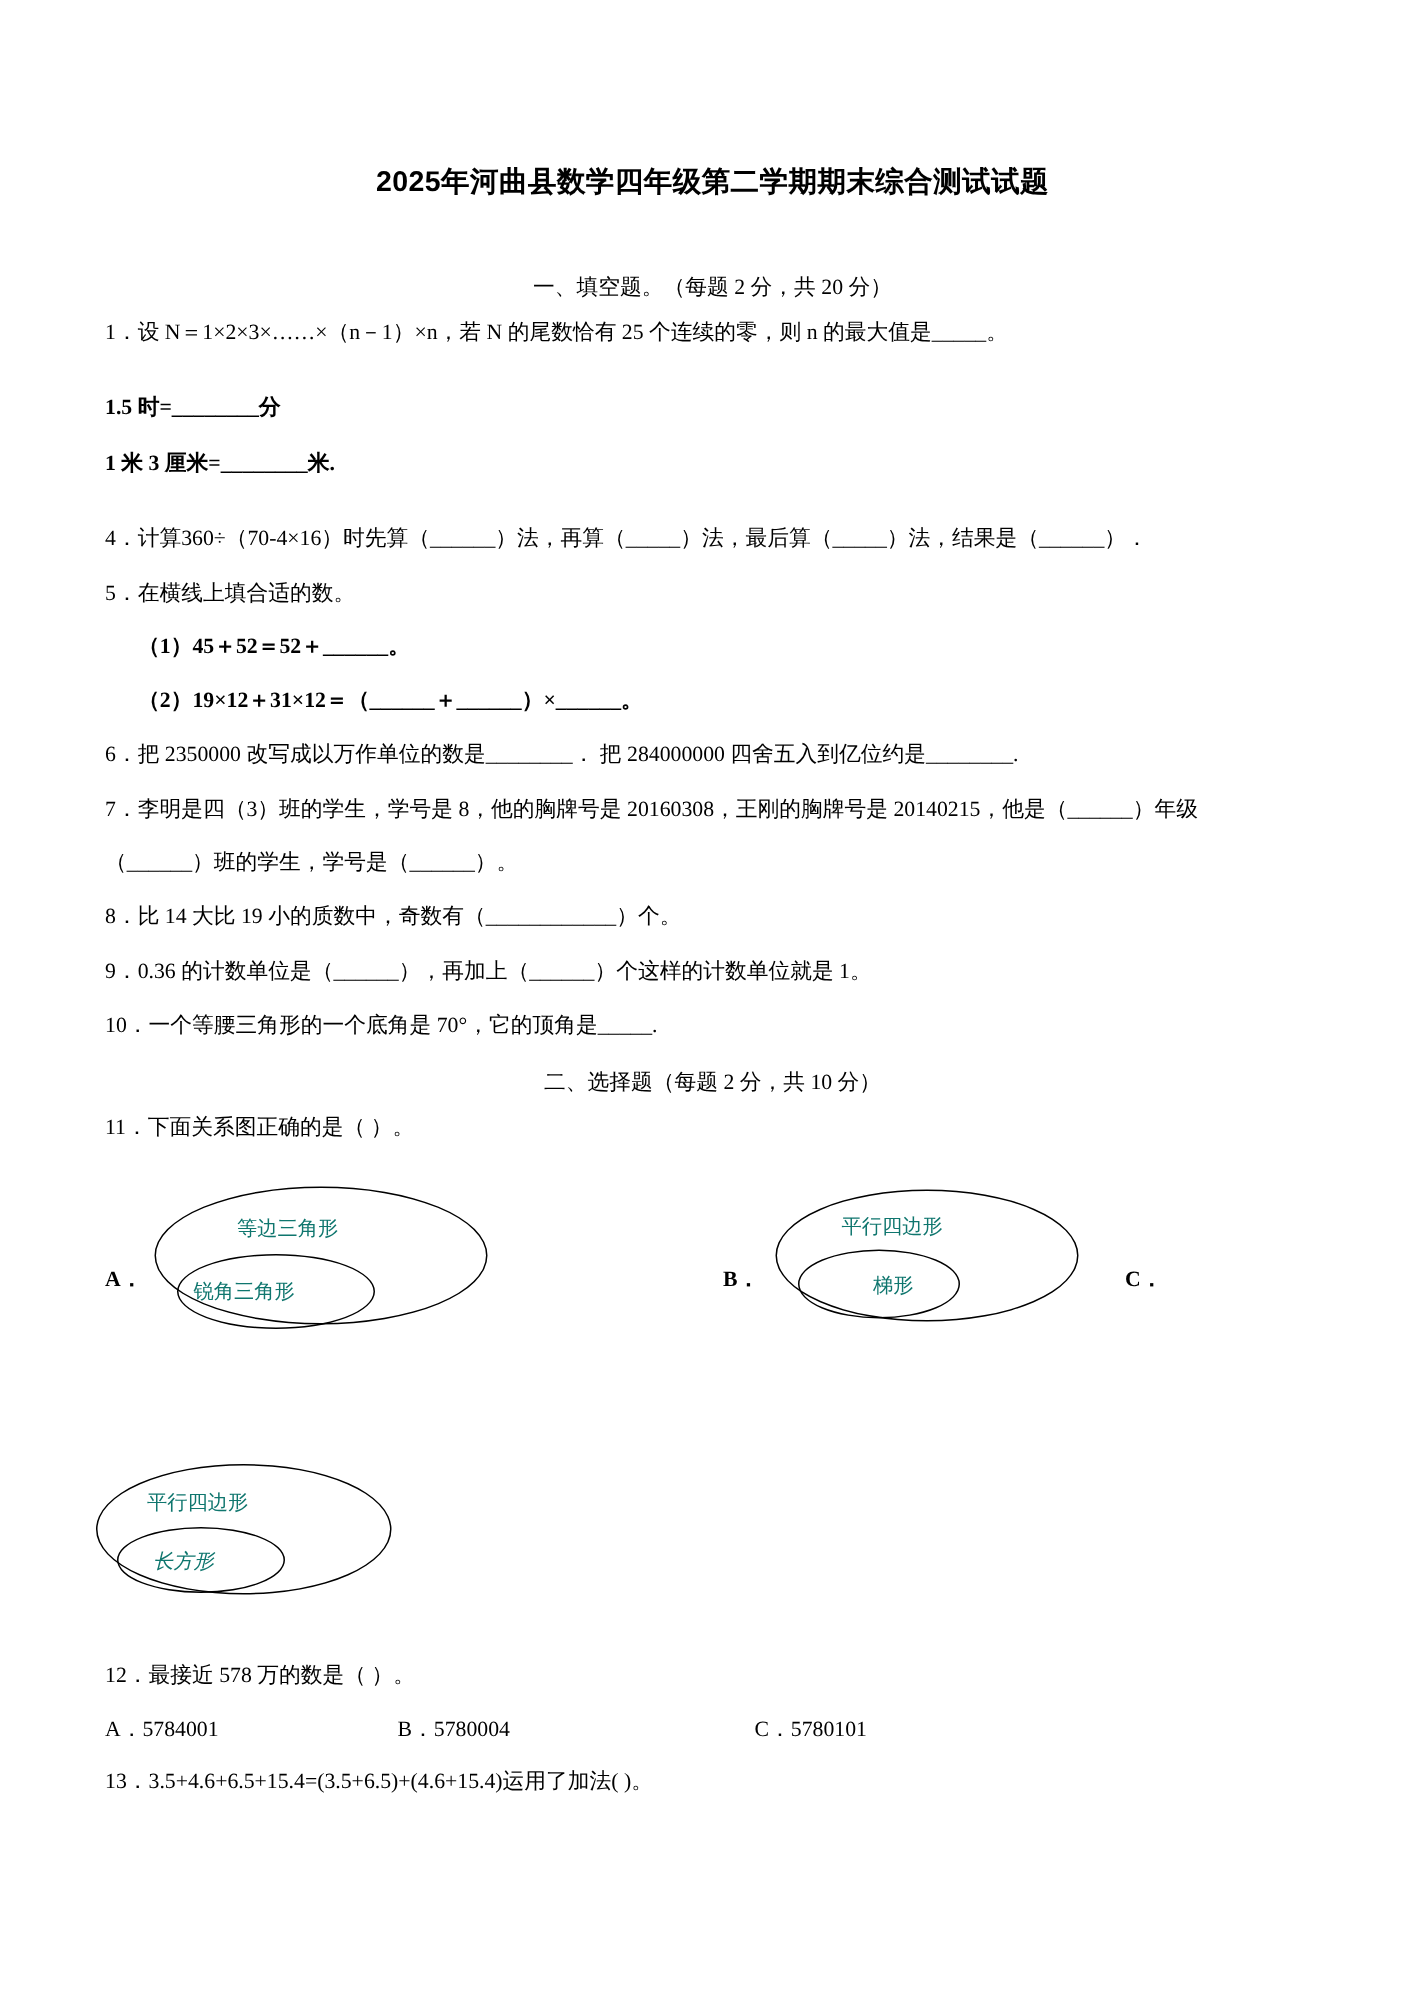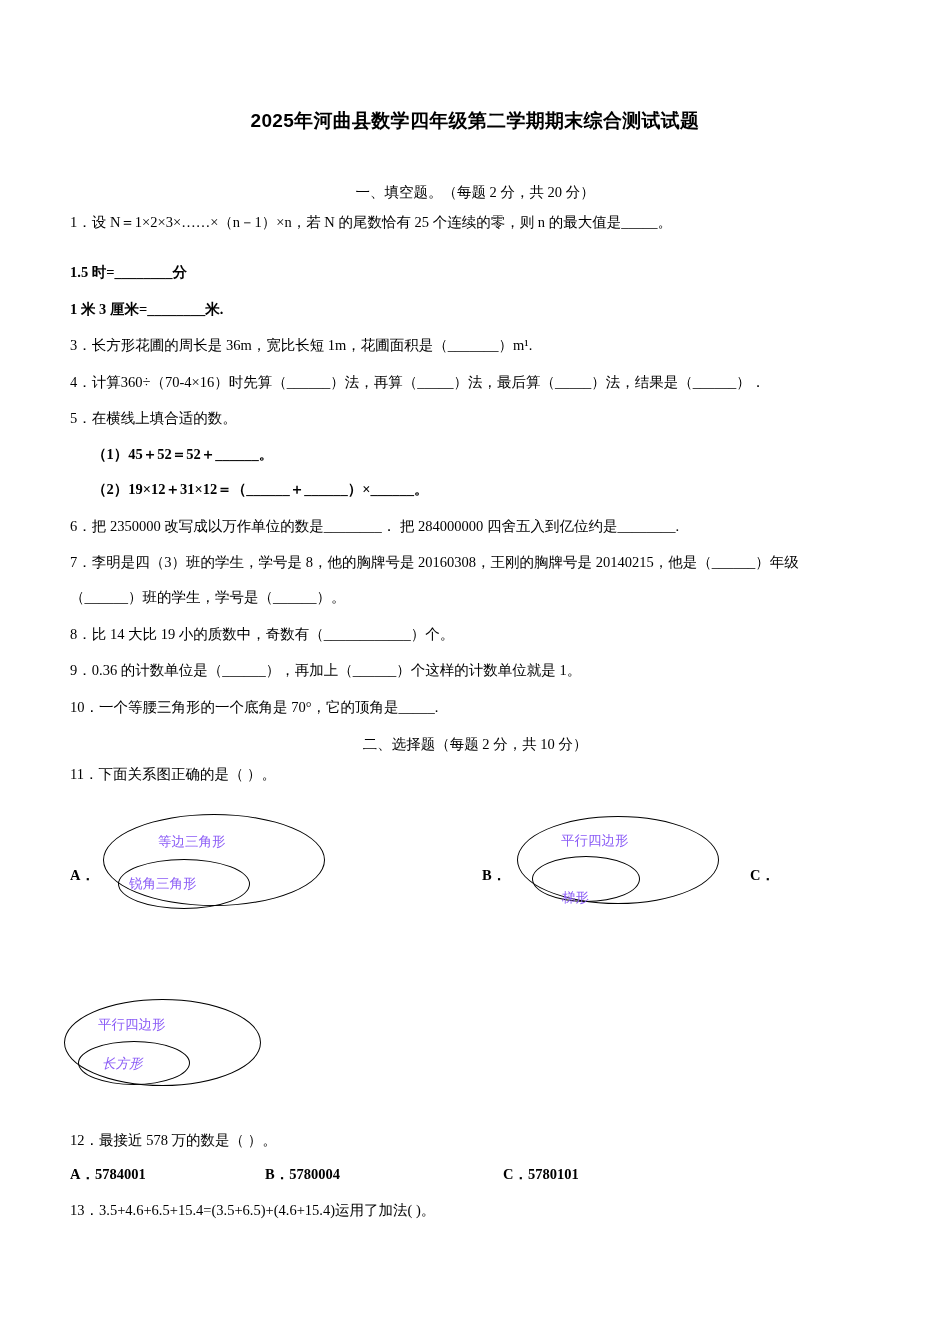--- a/index.html
+++ b/index.html
@@ -72,26 +72,26 @@
   .ellipse-inner {
     position: absolute;
     border: 1.3px solid #000;
     border-radius: 50%;
   }
   .venn-text {
     position: absolute;
     font-size: 13.5px;
     font-family: "Liberation Serif", "DejaVu Serif", serif;
     white-space: nowrap;
-    color: #8b5cf6;
+    color: #0f766e;
   }
   .choices {
     position: relative;
     font-size: 14.5px;
-    font-weight: bold;
+    font-weight: normal;
   }
   .choice-a { position: absolute; left: 0; }
   .choice-b { position: absolute; left: 195px; }
   .choice-c { position: absolute; left: 433px; }
 </style>
 </head>
 <body>
 
 <div class="page">
   <div class="content">
@@ -107,21 +107,20 @@
 
     <div style="height:14px"></div>
 
     <div style="height:14px"></div>
     <div class="q bold">1.5 时=________分</div>
 
     <div style="height:14px"></div>
     <div class="q bold">1 米 3 厘米=________米.</div>
 
     <div style="height:14px"></div>
-    <div class="q">3．长方形花圃的周长是 36m，宽比长短 1m，花圃面积是（_______）m¹.</div>
 
     <div style="height:14px"></div>
     <div class="q">4．计算360÷（70-4×16）时先算（______）法，再算（_____）法，最后算（_____）法，结果是（______）．</div>
 
     <div style="height:14px"></div>
     <div class="q">5．在横线上填合适的数。</div>
 
     <div style="height:13px"></div>
     <div class="q indent bold">（1）45＋52＝52＋______。</div>
 
@@ -157,21 +156,21 @@
       <div class="opt-label" style="left:0px; top:72px;">A．</div>
       <div class="ellipse-outer" style="left:33px; top:20px; width:220px; height:90px;"></div>
       <div class="ellipse-inner" style="left:48px; top:65px; width:130px; height:48px;"></div>
       <div class="venn-text" style="left:88px; top:39px;">等边三角形</div>
       <div class="venn-text" style="left:59px; top:81px;">锐角三角形</div>
 
       <div class="opt-label" style="left:412px; top:72px;">B．</div>
       <div class="ellipse-outer" style="left:447px; top:22px; width:200px; height:86px;"></div>
       <div class="ellipse-inner" style="left:462px; top:62px; width:106px; height:44px;"></div>
       <div class="venn-text" style="left:491px; top:38px;">平行四边形</div>
-      <div class="venn-text" style="left:492px; top:77px;margin-top:18px;">梯形</div>
+      <div class="venn-text" style="left:512px; top:77px;">梯形</div>
 
       <div class="opt-label" style="left:680px; top:72px;">C．</div>
     </div>
 
     <div class="venn-row" style="height:140px; margin-top:40px;">
       <div class="ellipse-outer" style="left:-6px; top:10px; width:195px; height:85px;"></div>
       <div class="ellipse-inner" style="left:8px; top:52px; width:110px; height:42px;"></div>
       <div class="venn-text" style="left:28px; top:27px;">平行四边形</div>
       <div class="venn-text" style="left:32px; top:66px;font-style:italic;">长方形</div>
     </div>

